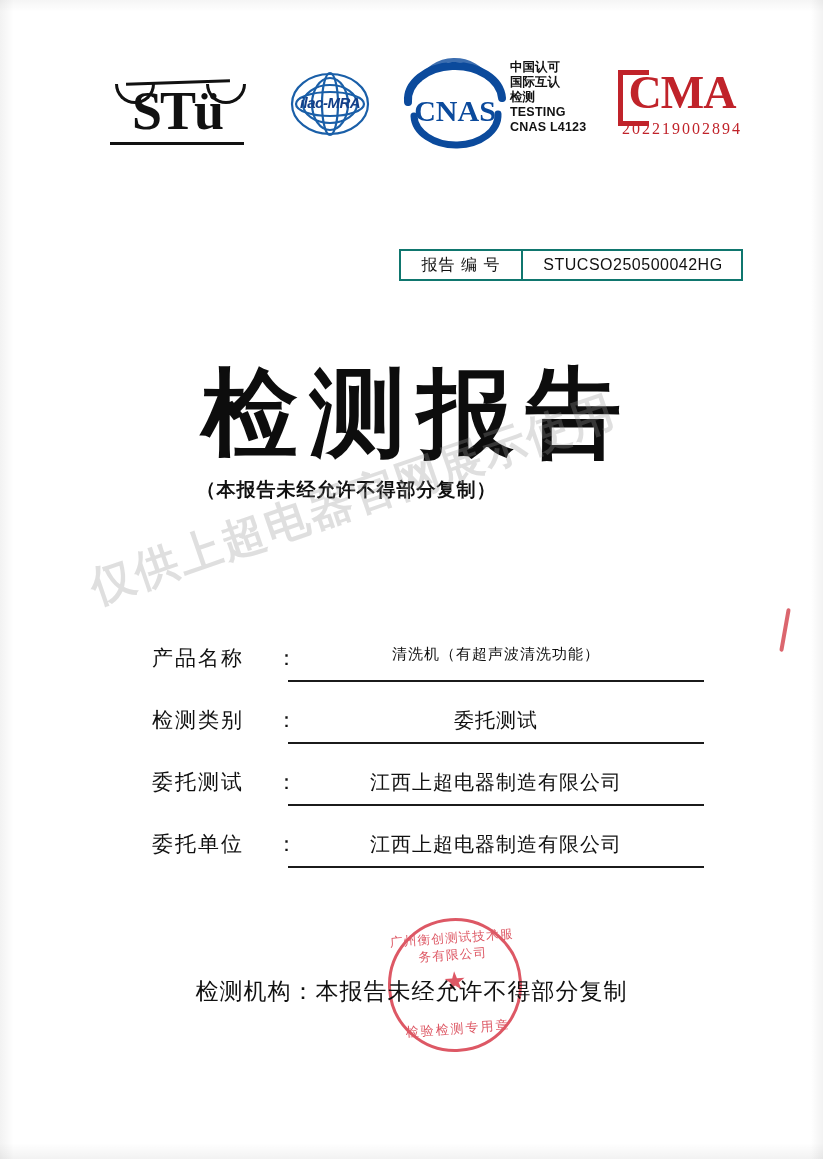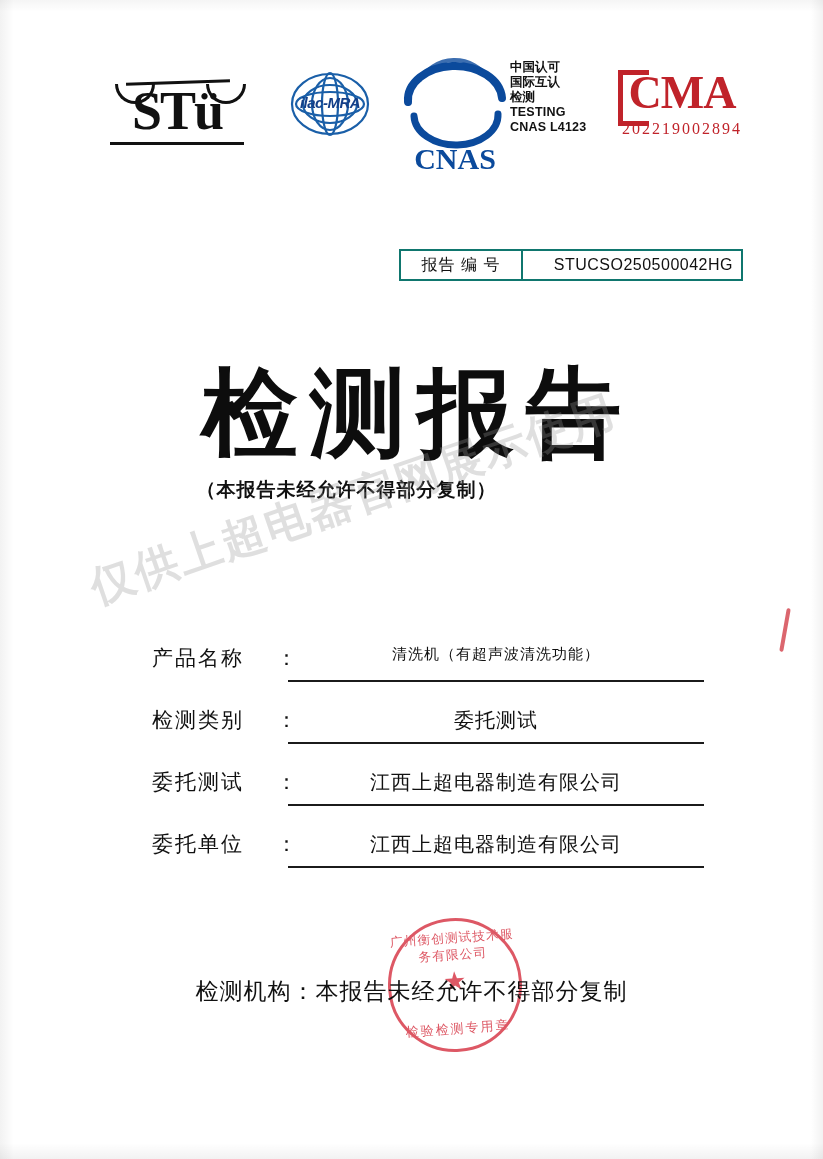--- a/index.html
+++ b/index.html
@@ -131,21 +131,20 @@
     position: absolute;
     left: 0;
     top: 36px;
     width: 110px;
     text-align: center;
     font-family: "Liberation Serif", serif;
     font-weight: bold;
     font-size: 30px;
     color: #0b4a9c;
     letter-spacing: 0px;
-    margin-top: 48px;
   }
 
   
   .cnas-cn {
     position: absolute;
     left: 418px;
     top: 8px;
     width: 92px;
     color: #111;
     font-size: 12.5px;
@@ -213,21 +212,21 @@
     height: 26px;
     padding: 1px 8px;
     font-family: "Liberation Sans", sans-serif;
   }
   .info-table td.label {
     width: 104px;
     text-align: center;
     letter-spacing: 1px;
   }
   .info-table td.value {
-    text-align: right;
+    text-align: center;
     padding-left: 10px;
     letter-spacing: 0.5px;
   }
 
   
   .main-title {
     position: absolute;
     top: 350px;
     left: 0;
     width: 823px;

